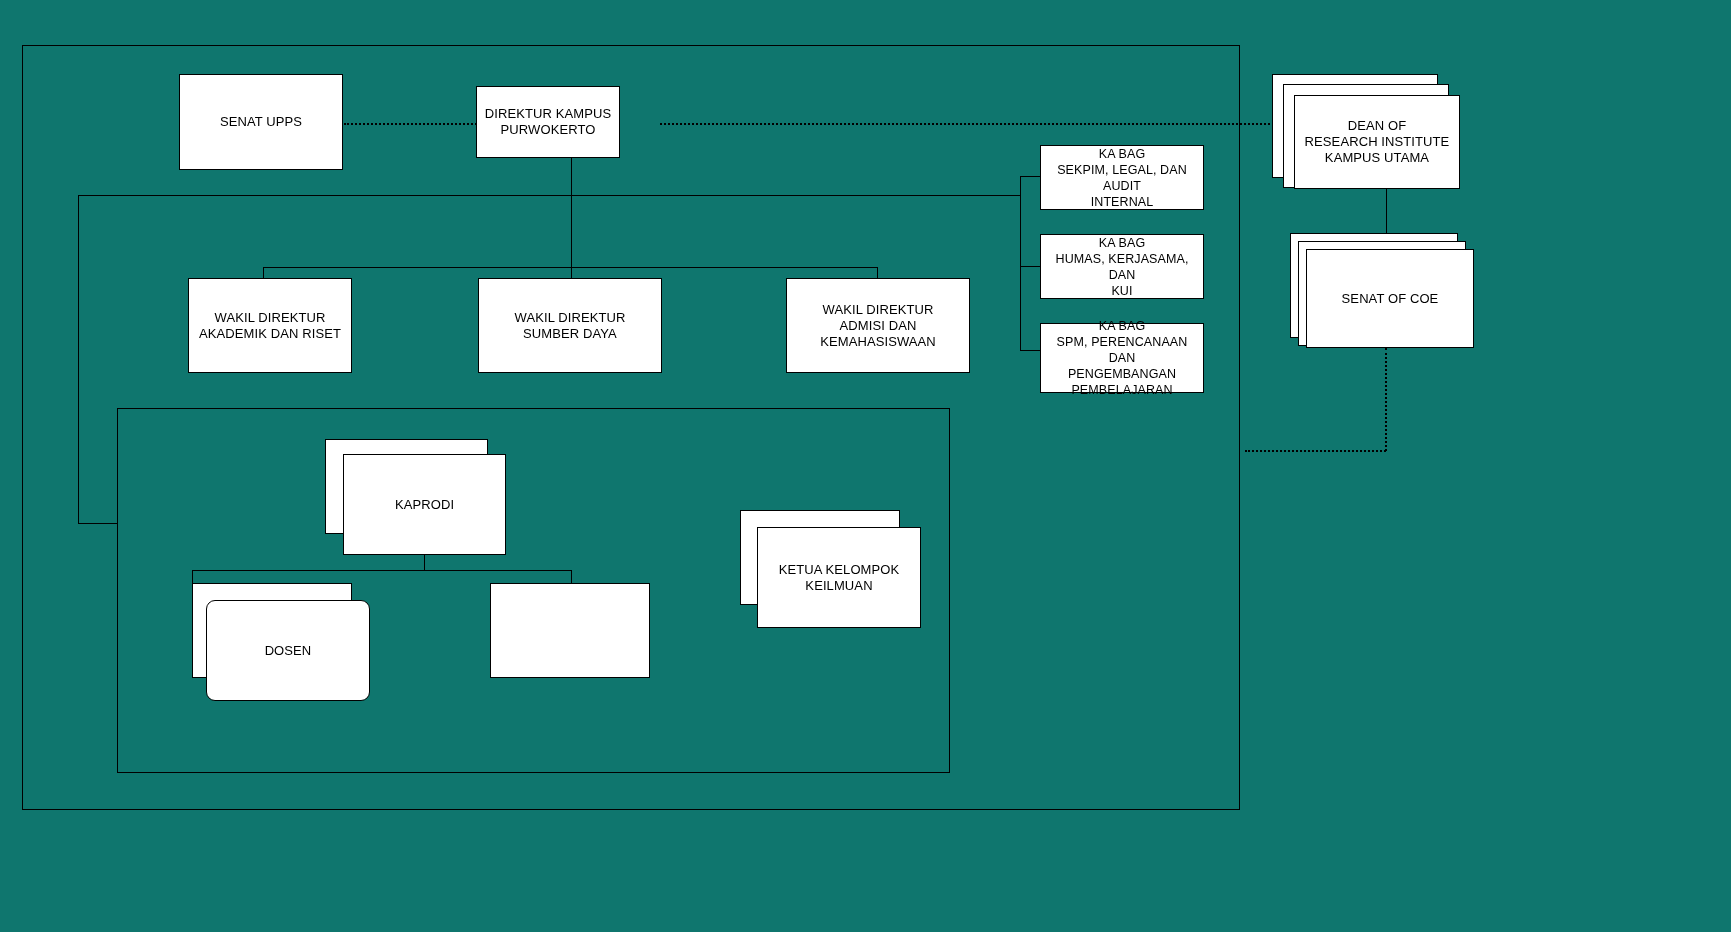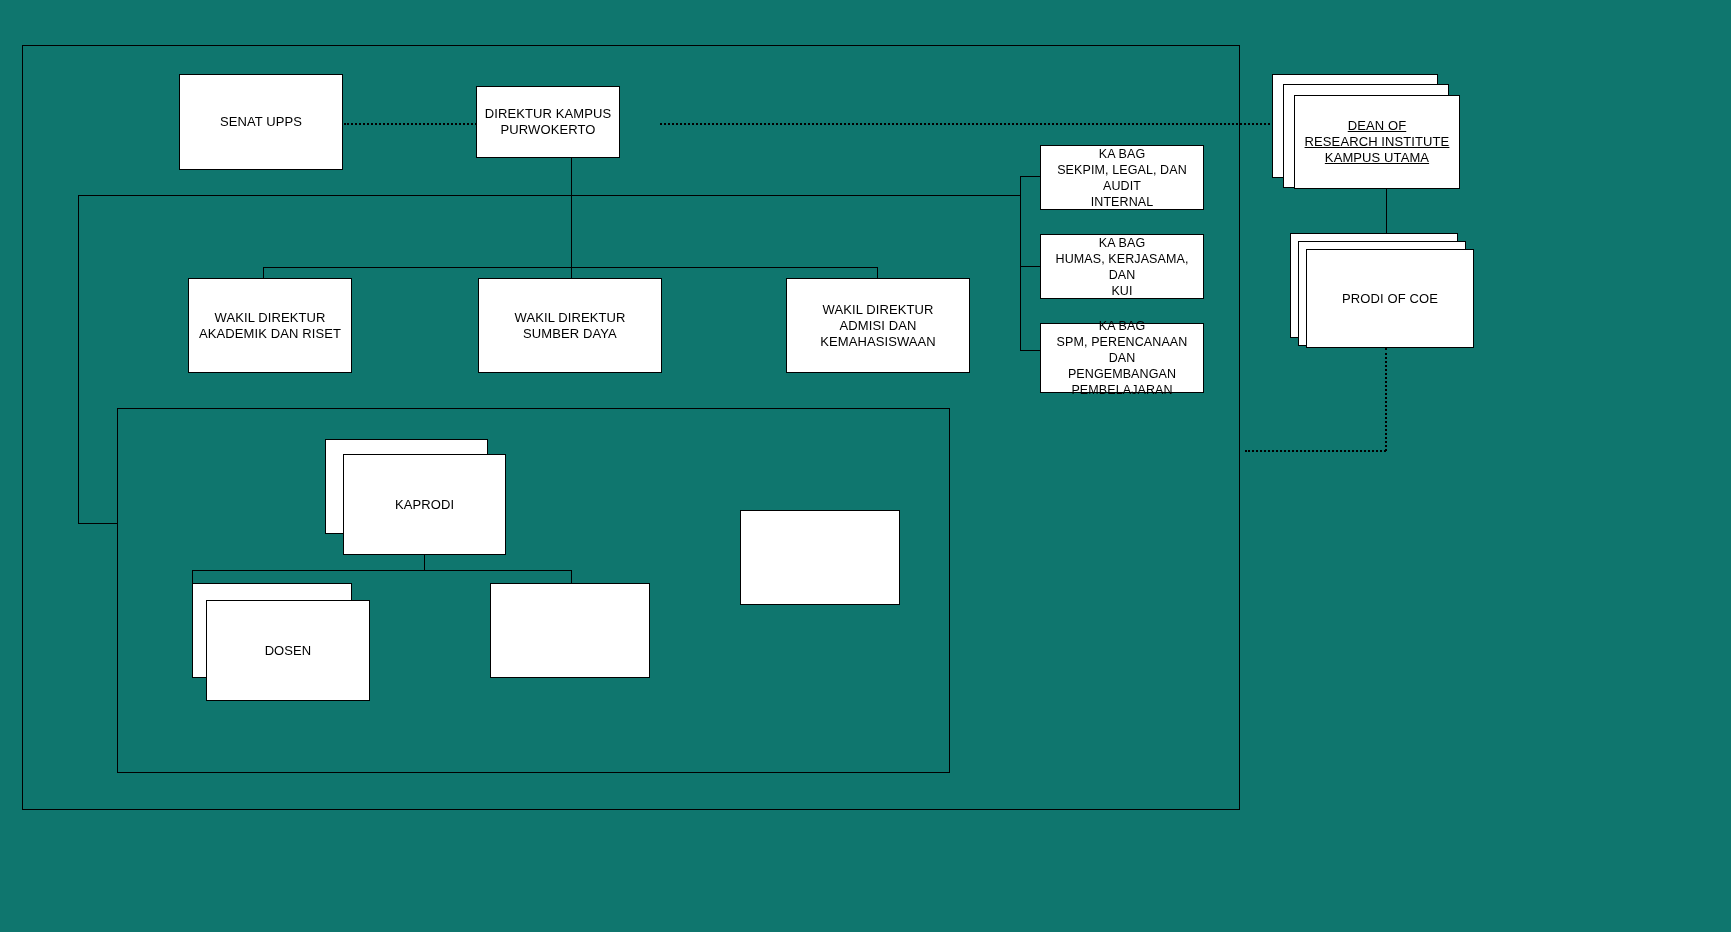--- a/index.html
+++ b/index.html
@@ -153,40 +153,44 @@
   <div class="node" style="left:343px;top:454px;width:163px;height:101px;align-items:center;">
     <span class="lbl">KAPRODI</span>
   </div>
 
   <div class="ln v" style="left:424px;top:555px;height:15px;"></div>
   <div class="ln h" style="left:192px;top:570px;width:380px;"></div>
   <div class="ln v" style="left:192px;top:570px;height:14px;"></div>
   <div class="ln v" style="left:571px;top:570px;height:14px;"></div>
 
   <div class="stack" style="left:192px;top:583px;width:160px;height:95px;"></div>
-  <div class="node" style="left:206px;top:600px;width:164px;height:101px;">
+  <div class="node" style="left:206px;top:600px;width:164px;height:101px;border-radius:9px;">
     <span class="lbl">DOSEN</span>
   </div>
 
   <div class="stack" style="left:490px;top:583px;width:160px;height:95px;"></div>
 
   <div class="stack" style="left:740px;top:510px;width:160px;height:95px;"></div>
+  <div class="node" style="left:757px;top:527px;width:164px;height:101px;">
+    <span class="lbl">KETUA KELOMPOK
+KEILMUAN</span>
+  </div>
 
   <div class="stack s2" style="left:1272px;top:74px;width:166px;height:104px;"></div>
   <div class="stack" style="left:1283px;top:84px;width:166px;height:104px;"></div>
-  <div class="node" style="left:1294px;top:95px;width:166px;height:94px;text-decoration:underline;">
+  <div class="node" style="left:1294px;top:95px;width:166px;height:94px;">
     <span class="lbl">DEAN OF
 RESEARCH INSTITUTE
 KAMPUS UTAMA</span>
   </div>
 
   <div class="ln v" style="left:1386px;top:189px;height:56px;"></div>
 
   <div class="stack s2" style="left:1290px;top:233px;width:168px;height:105px;"></div>
   <div class="stack" style="left:1298px;top:241px;width:168px;height:105px;"></div>
   <div class="node" style="left:1306px;top:249px;width:168px;height:99px;">
-    <span class="lbl">PRODI OF COE</span>
+    <span class="lbl">SENAT OF COE</span>
   </div>
 
   <div class="dot-v" style="left:1385px;top:348px;height:103px;"></div>
   <div class="dot-h" style="left:1245px;top:450px;width:141px;"></div>
 
 </div>
 
 </body></html>

